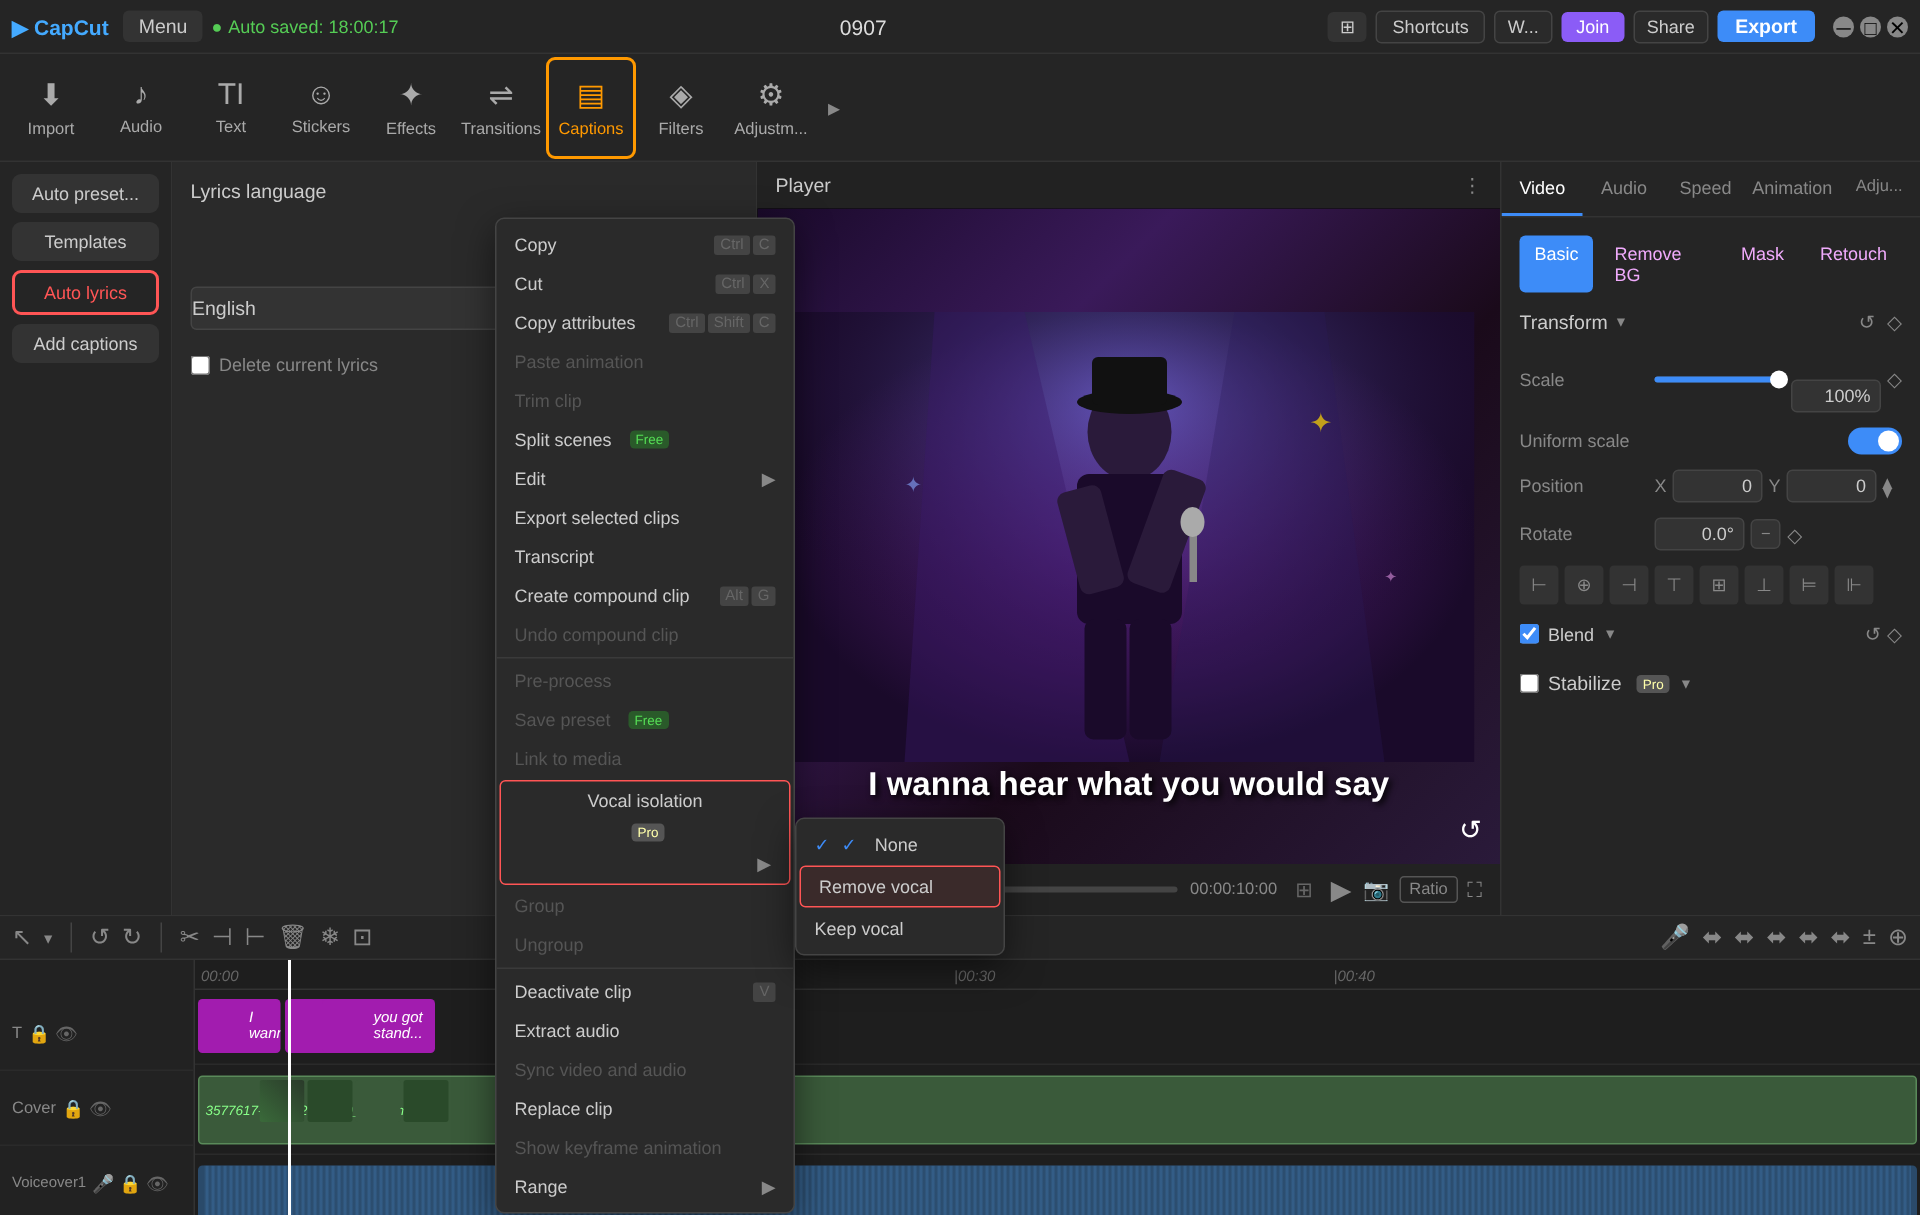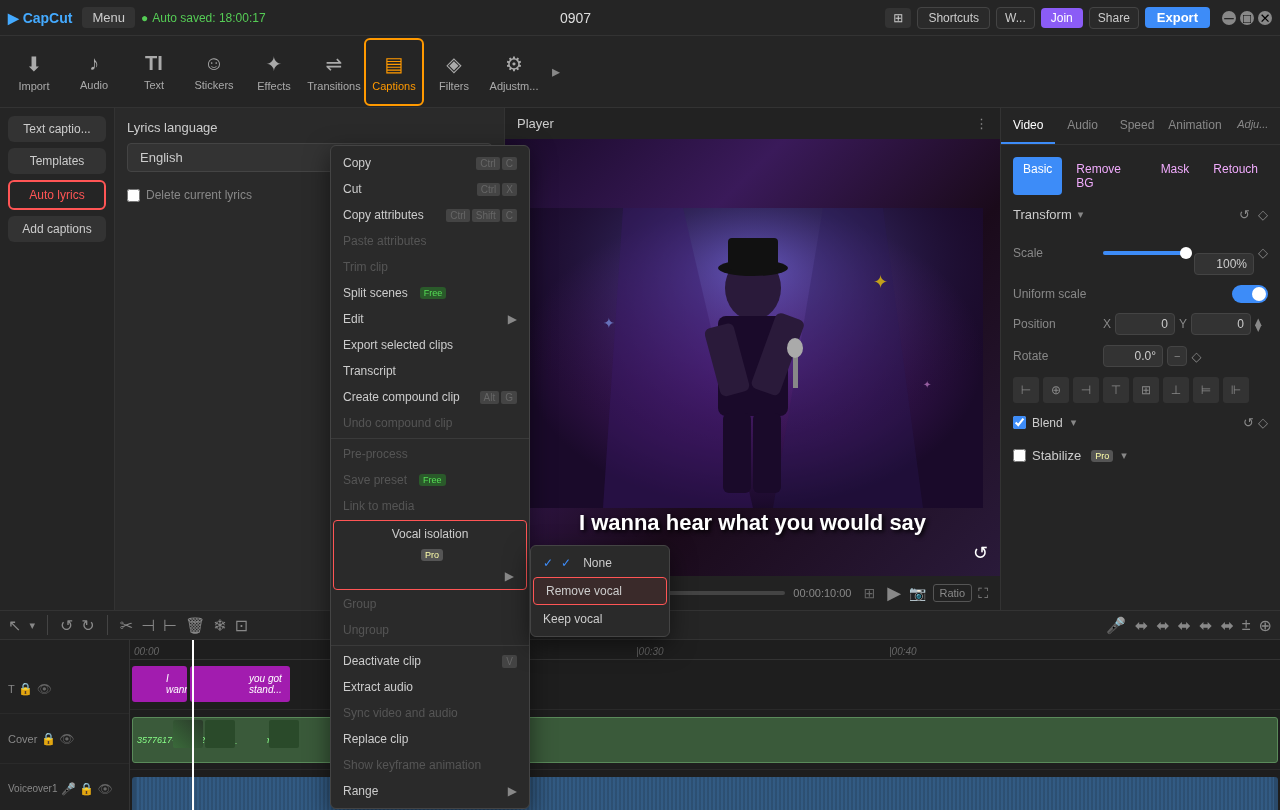--- a/index.html
+++ b/index.html
@@ -35,21 +35,21 @@
     #main { display: flex; height: calc(810px - 36px - 72px - 200px); }
 
     
     #leftpanel { width: 115px; background: #252525; border-right: 1px solid #333; padding: 8px; display: flex; flex-direction: column; gap: 6px; }
     .lp-btn { background: #333; border: none; color: #ccc; padding: 6px 8px; border-radius: 6px; cursor: pointer; font-size: 12px; text-align: center; width: 100%; }
     .lp-btn.active { border: 2px solid #f55; color: #f55; background: transparent; }
 
     
     #captionpanel { width: 390px; background: #2a2a2a; border-right: 1px solid #333; padding: 12px; }
     .cp-title { font-size: 13px; color: #ccc; margin-bottom: 8px; }
-    .cp-select { width: 100%; background: #333; border: 1px solid #444; color: #ccc; padding: 6px 12px; border-radius: 4px; font-size: 13px; appearance: none; cursor: pointer; }
+    .cp-select { width: 100%; background: #333; border: 1px solid #444; color: #ccc; padding: 6px 0; border-radius: 4px; font-size: 13px; appearance: none; cursor: pointer; margin-top: 48px; }
     .cp-delete { display: flex; align-items: center; gap: 6px; margin-top: 16px; color: #888; font-size: 12px; }
     .cp-delete input { cursor: pointer; }
 
     
     #player { flex: 1; background: #1a1a1a; display: flex; flex-direction: column; }
     #player-header { display: flex; align-items: center; padding: 8px 12px; background: #222; }
     #player-title { color: #ccc; font-size: 13px; flex: 1; }
     #player-menu { cursor: pointer; color: #888; }
     #player-video { flex: 1; background: #000; position: relative; display: flex; align-items: center; justify-content: center; overflow: hidden; }
     #player-subtitle { position: absolute; bottom: 40px; color: #fff; font-size: 22px; font-weight: bold; text-align: center; padding: 0 20px; text-shadow: 2px 2px 4px #000; }
@@ -161,21 +161,21 @@
 <div id="toolbar2">
   <div class="tool-item">
     <span class="tool-icon">⬇</span>
     <span>Import</span>
   </div>
   <div class="tool-item">
     <span class="tool-icon">♪</span>
     <span>Audio</span>
   </div>
   <div class="tool-item">
-    <span class="tool-icon" style="font-weight:bold;">TI</span>
+    <span class="tool-icon" style="font-weight:normal;">TI</span>
     <span>Text</span>
   </div>
   <div class="tool-item">
     <span class="tool-icon">☺</span>
     <span>Stickers</span>
   </div>
   <div class="tool-item">
     <span class="tool-icon">✦</span>
     <span>Effects</span>
   </div>
@@ -194,21 +194,21 @@
   <div class="tool-item">
     <span class="tool-icon">⚙</span>
     <span>Adjustm...</span>
   </div>
   <div class="tool-item tool-more" style="font-size:16px;color:#888;">▸</div>
 </div>
 
 <div id="main">
 
   <div id="leftpanel">
-    <button class="lp-btn">Text captio...</button>
+    <button class="lp-btn">Auto preset...</button>
     <button class="lp-btn">Templates</button>
     <button class="lp-btn active">Auto lyrics</button>
     <button class="lp-btn">Add captions</button>
   </div>
 
   <div id="captionpanel">
     <div class="cp-title">Lyrics language</div>
     <div style="position:relative;">
       <select class="cp-select">
         <option>English</option>
@@ -282,21 +282,21 @@
       </div>
     </div>
   </div>
 
   <div id="rightpanel">
     <div class="tabs">
       <div class="rtab active">Video</div>
       <div class="rtab">Audio</div>
       <div class="rtab">Speed</div>
       <div class="rtab">Animation</div>
-      <div class="rtab" style="font-size:11px;font-style:italic;">Adju...</div>
+      <div class="rtab" style="font-size:11px;">Adju...</div>
     </div>
     <div class="section">
       <div class="subtabs">
         <div class="subtab active">Basic</div>
         <div class="subtab">Remove BG</div>
         <div class="subtab">Mask</div>
         <div class="subtab">Retouch</div>
       </div>
 
       <div class="prop-title">
@@ -480,21 +480,21 @@
   </div>
   <div class="cm-item">
     <span>Copy attributes</span>
     <span class="cm-shortcut">
         <span>Ctrl</span>
         <span>Shift</span>
         <span>C</span>
       </span>
   </div>
   <div class="cm-item disabled">
-    <span>Paste attributes</span>
+    <span>Paste animation</span>
   </div>
   <div class="cm-item disabled">
     <span>Trim clip</span>
   </div>
   <div class="cm-item">
     <span>Split scenes</span>
     <span class="free-badge">Free</span>
   </div>
   <div class="cm-item">
     <span>Edit</span>

